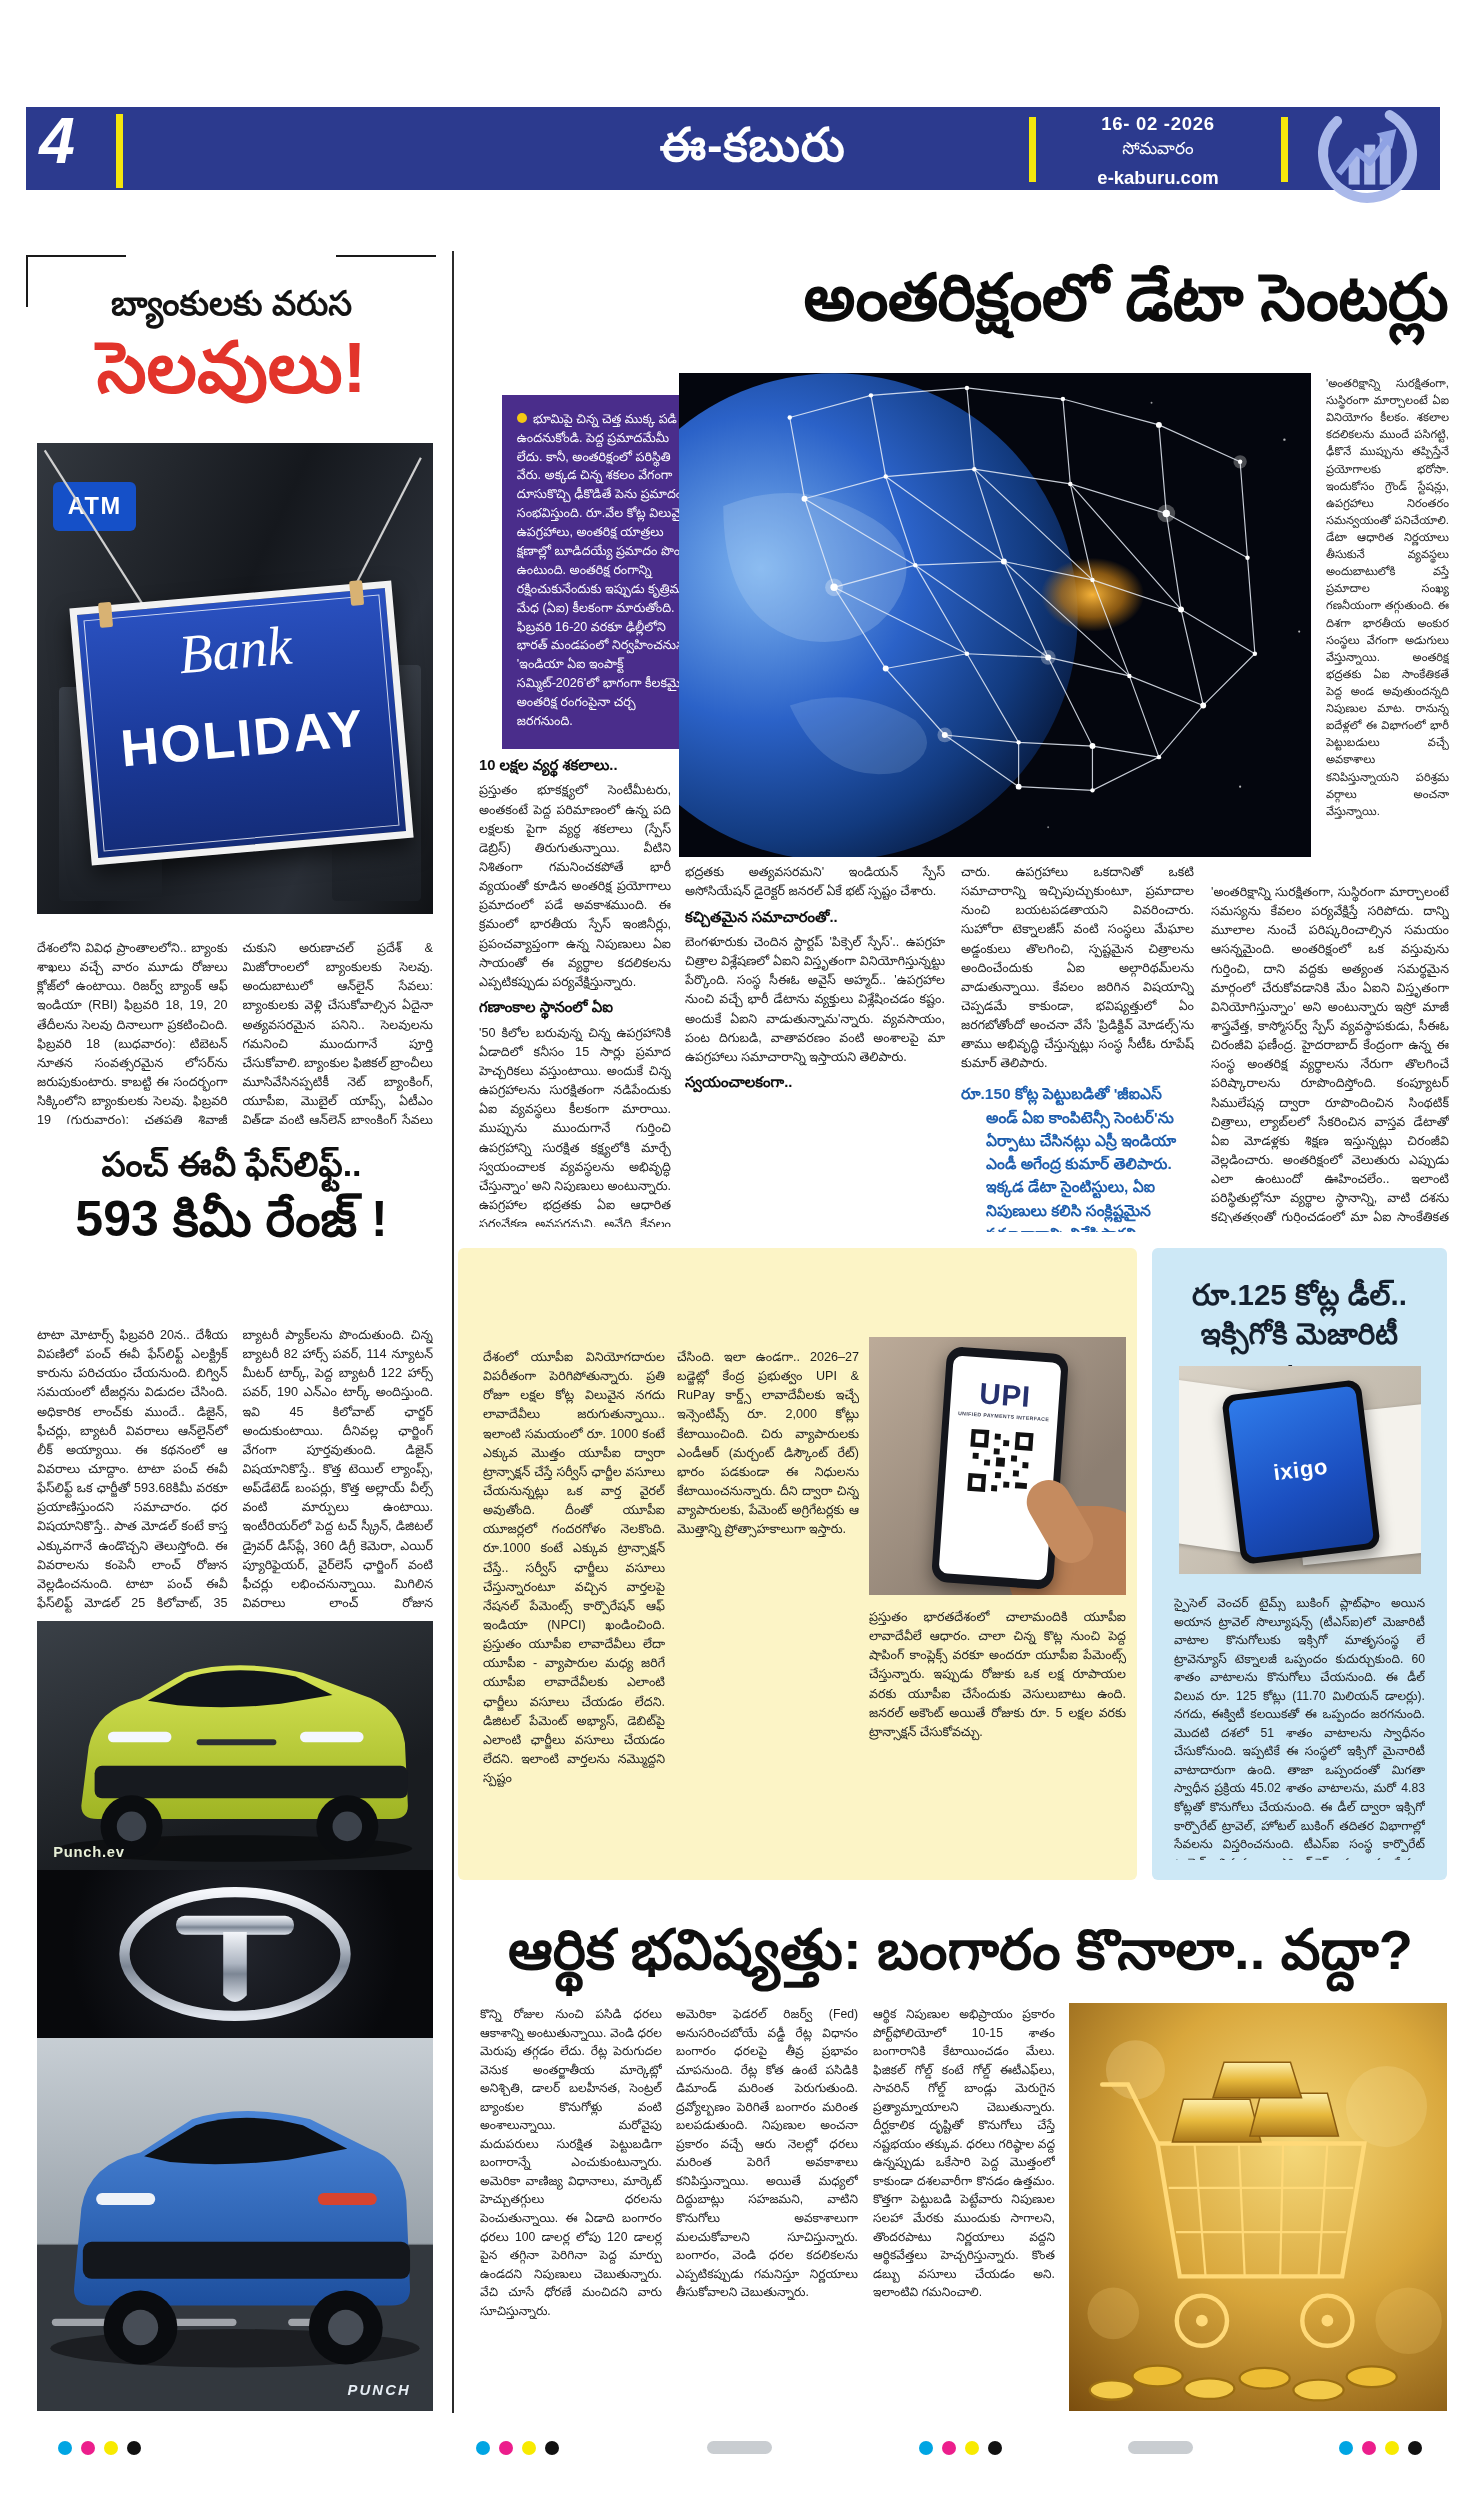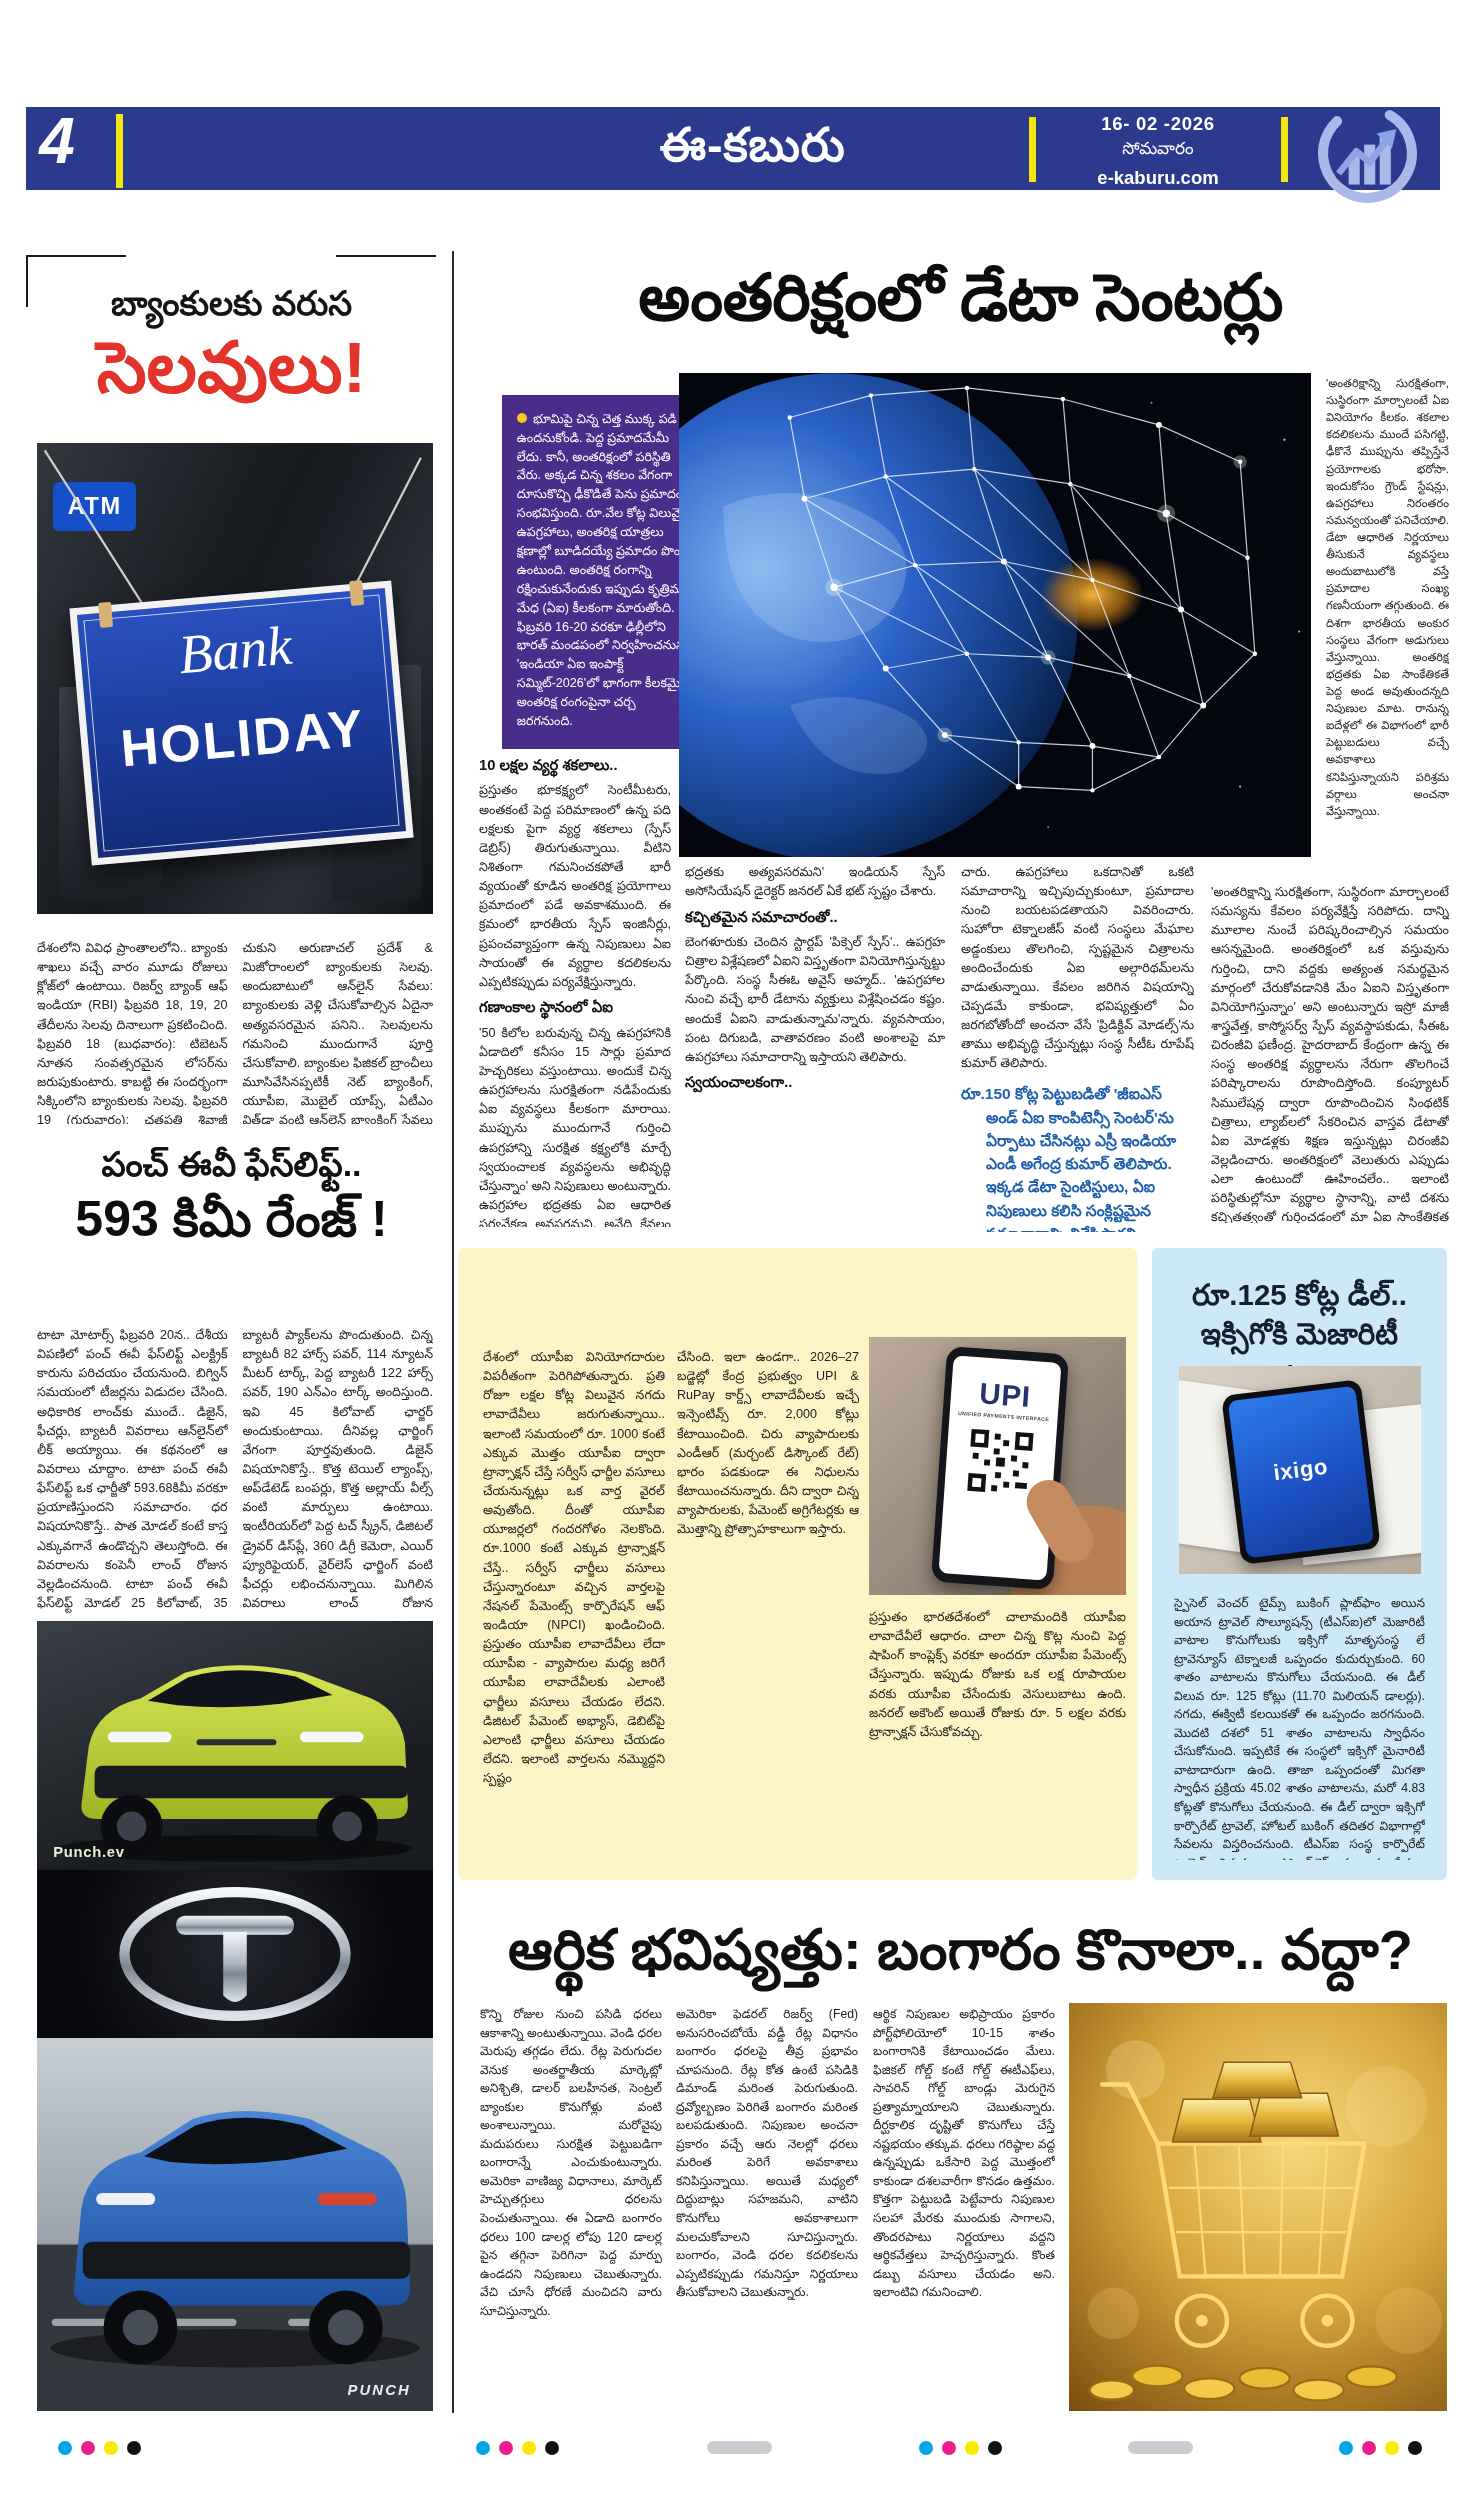--- a/index.html
+++ b/index.html
@@ -42,21 +42,21 @@
   .bcol{width:191px;}
   .kicker2{left:26px;top:1145px;width:411px;text-align:center;font-size:34px;font-weight:700;color:#111;}
   .head2{left:26px;top:1190px;width:411px;text-align:center;font-size:50px;font-weight:800;color:#0d0d0d;}
   .carA{left:37px;top:1621px;width:396px;height:249px;background:linear-gradient(160deg,#3a4047,#191c20 70%);overflow:hidden;}
   .carbadge{position:absolute;left:16.2px;bottom:10.3px;color:#e8f0d8;font-size:14.8px;font-weight:700;letter-spacing:0.7px;}
   .tatapanel{left:37px;top:1870px;width:396px;height:168px;background:radial-gradient(circle at 50% 45%,#23262e 0%,#08090c 75%);overflow:hidden;}
   .carB{left:37px;top:2038px;width:396px;height:373px;background:linear-gradient(180deg,#c7ced4 0%,#9aa3ab 55%,#41464c 56%,#2e3338 100%);overflow:hidden;font-style:italic;}
   .carbadgeB{position:absolute;right:22px;bottom:13.3px;color:#e6edf4;font-size:14.8px;font-weight:700;letter-spacing:2.2px;}
 
   
-  .mainhead{left:473px;top:260px;width:975px;text-align:center;font-size:65px;font-weight:800;color:#0c0c0c;letter-spacing:-0.7px;}
+  .mainhead{left:473px;top:260px;width:975px;text-align:right;font-size:65px;font-weight:800;color:#0c0c0c;letter-spacing:-0.7px;}
   .introbox{left:502px;top:395px;width:204px;height:354px;background:#4a2d8b;color:#fff;padding:14.8px 14.8px;box-sizing:border-box;
             font-size:12.6px;line-height:1.5;overflow:hidden;}
   .bullet{display:inline-block;width:10.3px;height:10.3px;border-radius:50%;background:#f4c814;margin-right:5.9px;}
   .spaceimg{left:679px;top:373px;width:632px;height:484px;background:#05070f;overflow:hidden;}
   .colR{left:1326px;top:375px;width:123px;height:502px;font-size:11.4px;line-height:1.5;text-align:justify;overflow:hidden;color:#202020;}
   .subhead{font-size:14.8px;font-weight:700;color:#101010;margin:7.4px 0 4.4px 0;}
   .colA{left:479px;top:757px;width:192px;height:470px;overflow:hidden;}
   .colB{left:685px;top:863px;width:260px;height:367px;overflow:hidden;}
   .colC{left:961px;top:863px;width:233px;height:369px;overflow:hidden;}
   .colD{left:1211px;top:883px;width:238px;height:340px;overflow:hidden;}

